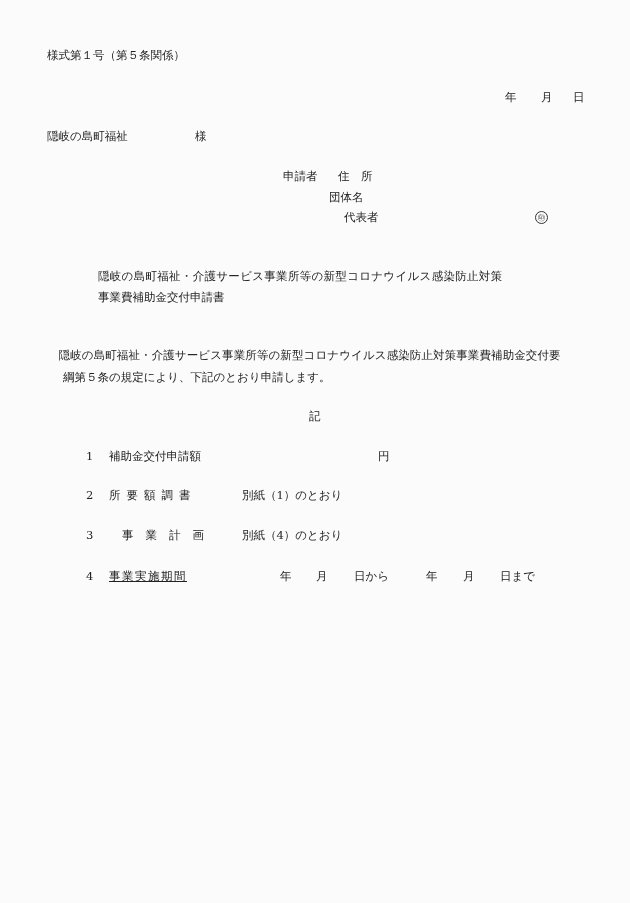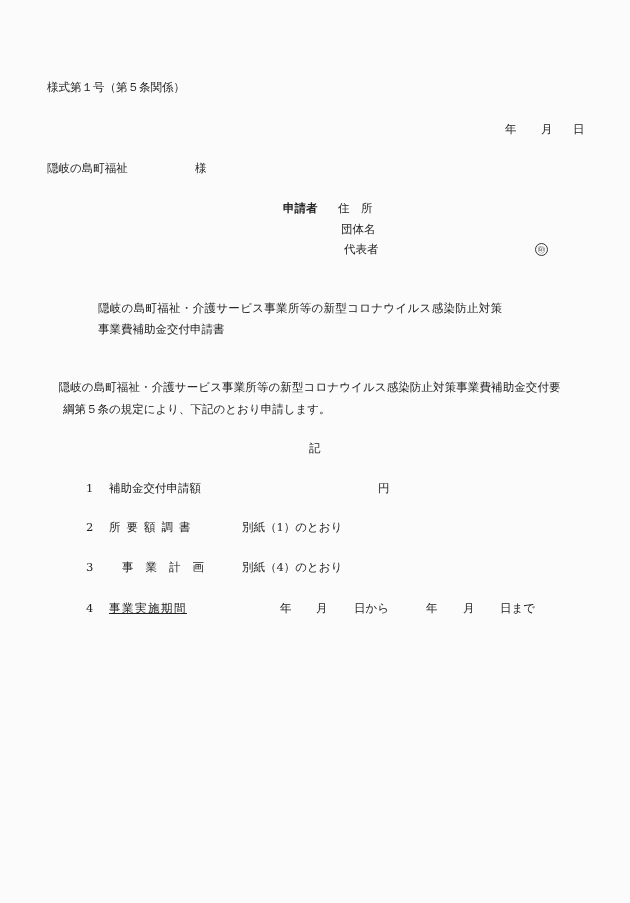--- a/index.html
+++ b/index.html
@@ -10,21 +10,21 @@
     body {
       width: 630px;
       height: 903px;
       position: relative;
       overflow: hidden;
       font-family: "DejaVu Serif", "Liberation Serif", serif;
       color: #222;
       font-size: 11.5px;
       line-height: 1;
     }
-    .abs { position: absolute; white-space: nowrap; margin-top: 32px; }
+    .abs { position: absolute; white-space: nowrap; }
     .spaced { letter-spacing: 6px; }
     .spaced-wide { letter-spacing: 12px; }
     .seal {
       display: inline-block;
       width: 11px; height: 11px;
       border: 1px solid #333;
       border-radius: 50%;
       font-size: 8px;
       line-height: 11px;
       text-align: center;
@@ -40,23 +40,23 @@
   <span class="abs" style="left:541px; top:92px;">月</span>
   <span class="abs" style="left:573px; top:92px;">日</span>
 </div>
 
 <div>
   <span class="abs" style="left:47px; top:131px;">隠岐の島町福祉</span>
   <span class="abs" style="left:195px; top:131px;">様</span>
 </div>
 
 <div>
-  <span class="abs" style="left:283px; top:171px;font-weight:bold;">申請者</span>
+  <span class="abs" style="left:283px; top:171px;">申請者</span>
   <span class="abs" style="left:338px; top:171px;">住　所</span>
-  <span class="abs" style="left:341px; top:192px;">団体名</span>
+  <span class="abs" style="left:329px; top:192px;">団体名</span>
   <span class="abs" style="left:344px; top:212px;">代表者</span>
   <span class="abs seal" style="left:535px; top:211px;">㊞</span>
 </div>
 
 <div>
   <div class="abs" style="left:98px; top:271px; letter-spacing:0.3px;">隠岐の島町福祉・介護サービス事業所等の新型コロナウイルス感染防止対策</div>
   <div class="abs" style="left:98px; top:292px;">事業費補助金交付申請書</div>
 </div>
 
 <div>

